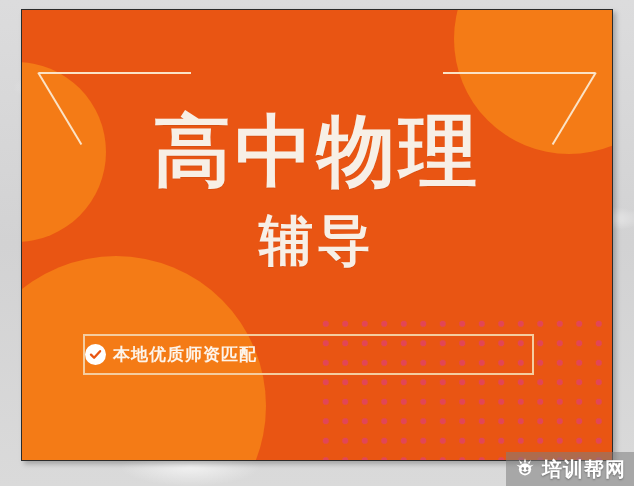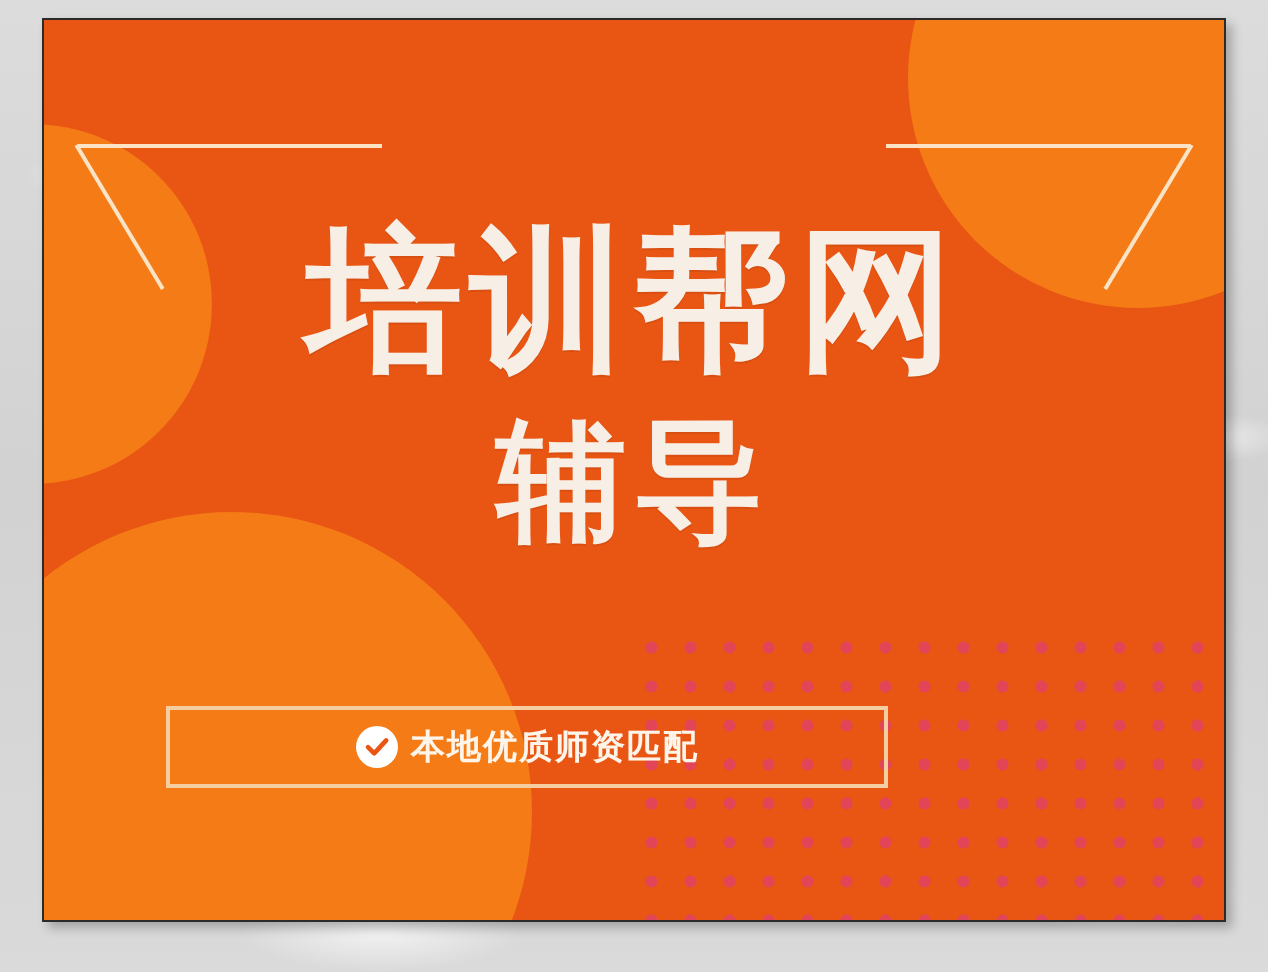--- a/index.html
+++ b/index.html
@@ -103,36 +103,36 @@
     user-select: none;
   }
   #title-line-1 {
     display: block;
     font-size: 78px;
     font-family: "DejaVu Sans", "Liberation Sans", sans-serif;
   }
   #title-line-2 {
     display: block;
     margin-top: 24px;
-    font-size: 65px;
-    font-family: Liberation Mono, monospace;
+    font-size: 54px;
+    font-family: Liberation Serif, serif;
   }
 
   
   #features {
     position: absolute;
     left: 61px;
-    top: 343px;
-    width: 361px;
+    top: 324px;
+    width: 451px;
     height: 41px;
     border: 2px solid #f4cda0;
     box-sizing: border-box;
     display: flex;
     align-items: center;
-    justify-content: center;
+    justify-content: space-between;
   }
   .feature-item {
     display: flex;
     align-items: center;
     gap: 7px;
     white-space: nowrap;
   }
   .check-icon {
     width: 21px; height: 21px;
     flex: 0 0 21px;
@@ -189,33 +189,51 @@
     <div class="ornament left">
       <div class="h-line"></div>
       <div class="d-line"></div>
     </div>
     <div class="ornament right">
       <div class="h-line"></div>
       <div class="d-line"></div>
     </div>
 
     <div id="headline">
-      <span id="title-line-1">培训帮网</span>
+      <span id="title-line-1">高中物理</span>
       <span id="title-line-2">辅导</span>
     </div>
 
     <div id="features">
 
       <div class="feature-item">
         <span class="check-icon">
           <svg width="15" height="15" viewBox="0 0 15 15" aria-hidden="true">
             <path d="M3 7.6 L6.1 10.7 L12.1 4.2" fill="none" stroke="#e95513" stroke-width="2.3" stroke-linecap="round" stroke-linejoin="round"></path>
           </svg>
         </span>
         <span class="feature-label">本地优质师资匹配</span>
       </div>
 
 
     </div>
   </div>
 
+  <div id="watermark">
+    <span class="wm-icon">
+      <svg width="22" height="22" viewBox="0 0 22 22" aria-hidden="true">
+        <g fill="#ffffff">
+          <path d="M11 2.2 L12.2 6.4 L9.8 6.4 Z"></path>
+          <path d="M5.0 4.0 L8.4 6.9 L6.6 8.0 Z"></path>
+          <path d="M17.0 4.0 L15.4 8.0 L13.6 6.9 Z"></path>
+          <path d="M2.4 8.8 L6.6 9.8 L5.8 11.6 Z"></path>
+          <path d="M19.6 8.8 L16.2 11.6 L15.4 9.8 Z"></path>
+        </g>
+        <circle cx="11" cy="13.3" r="6.1" fill="#ffffff"></circle>
+        <ellipse cx="8.8" cy="12.4" rx="1.25" ry="1.5" fill="#8a8a8a"></ellipse>
+        <ellipse cx="13.2" cy="12.4" rx="1.25" ry="1.5" fill="#8a8a8a"></ellipse>
+        <path d="M8.3 15.4 Q11 18.1 13.7 15.4" fill="none" stroke="#8a8a8a" stroke-width="1.5" stroke-linecap="round"></path>
+      </svg>
+    </span>
+    <span class="wm-text">培训帮网</span>
+  </div>
 
 </div>
 
 </body></html>

